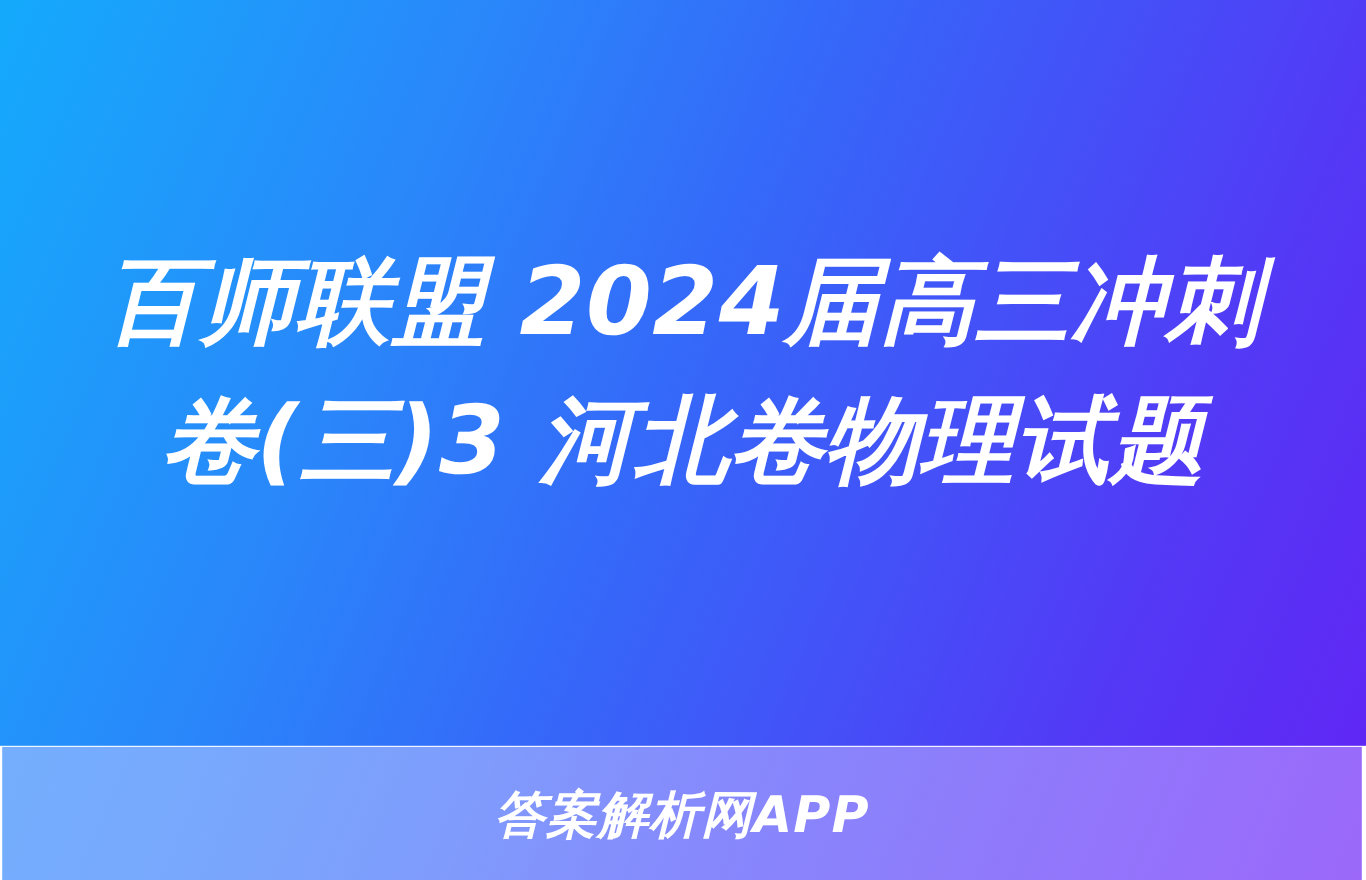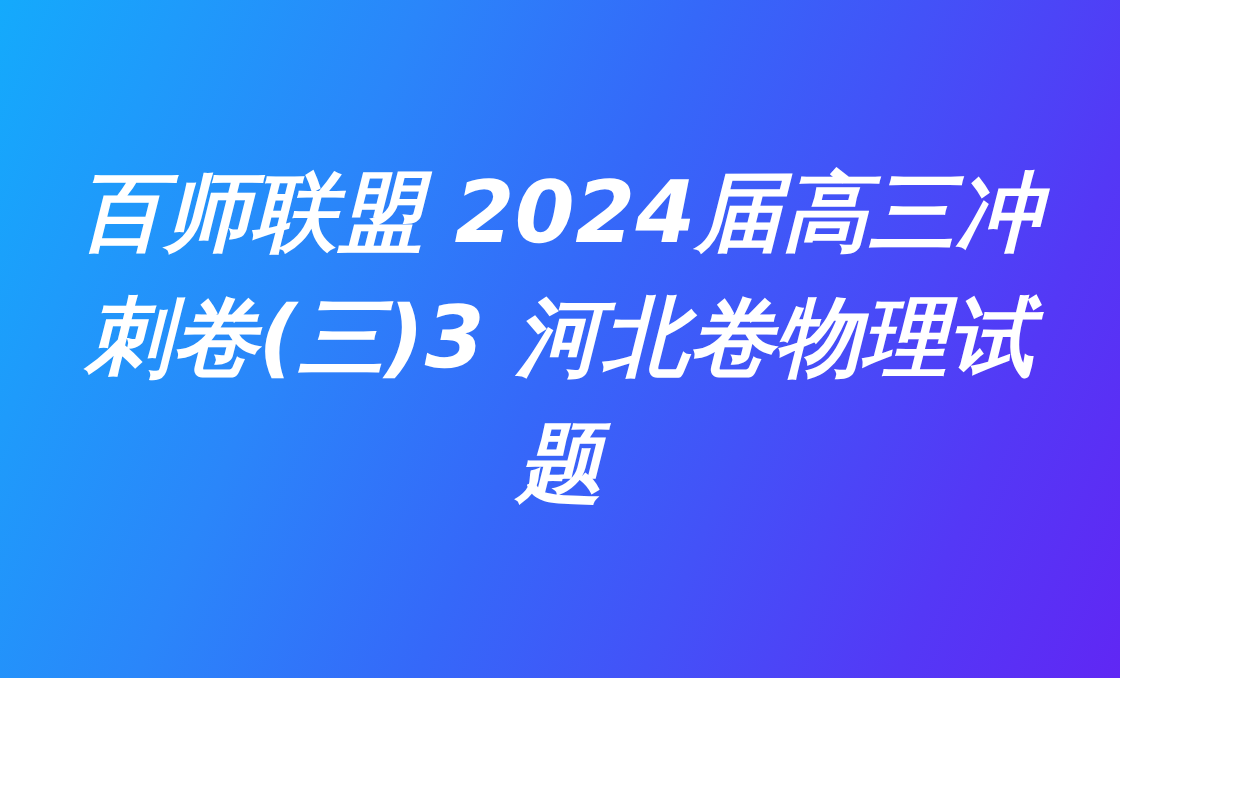--- a/index.html
+++ b/index.html
@@ -17,21 +17,21 @@
     width: 1242px;
     height: 800px;
     background: #ffffff;
   }
 
   
   .hero {
     position: absolute;
     left: 0;
     top: 0;
-    width: 1120px;
+    width: 1242px;
     height: 678px;
     background: linear-gradient(113deg,
                 #14AAFC 0%,
                 #1E9BFB 13%,
                 #2A86FA 30%,
                 #3568F9 50%,
                 #4352F8 66%,
                 #5438F6 84%,
                 #6027F4 100%);
     display: flex;
@@ -88,14 +88,17 @@
 </style>
 </head>
 <body>
 
 <div id="page">
 
   <div class="hero">
     <div class="hero-title">百师联盟 2024届高三冲刺卷(三)3 河北卷物理试题</div>
   </div>
 
+  <div class="footer-bar">
+    <div class="footer-text">答案解析网APP</div>
+  </div>
 
 </div>
 
 </body></html>

